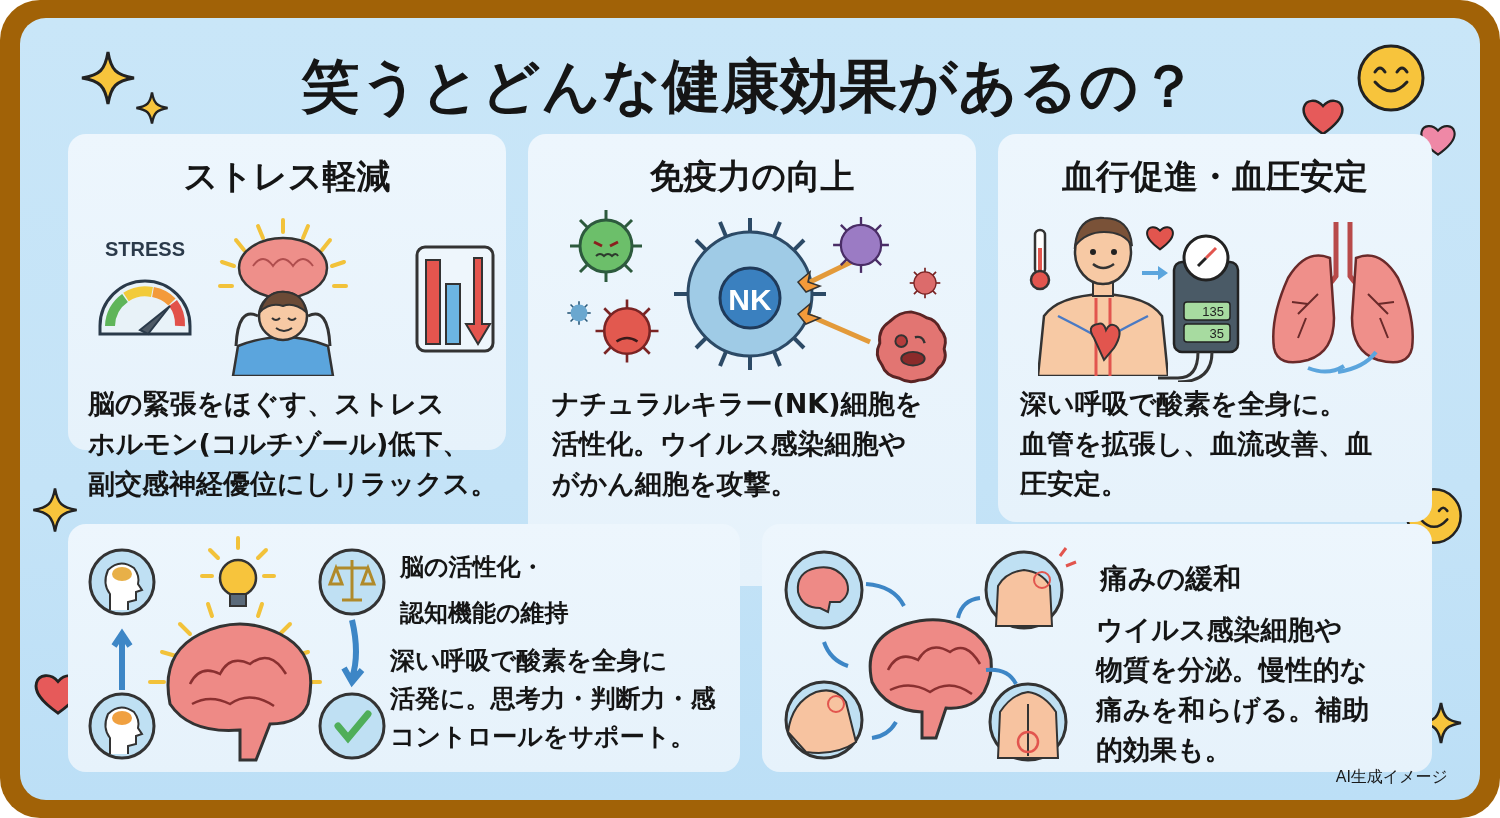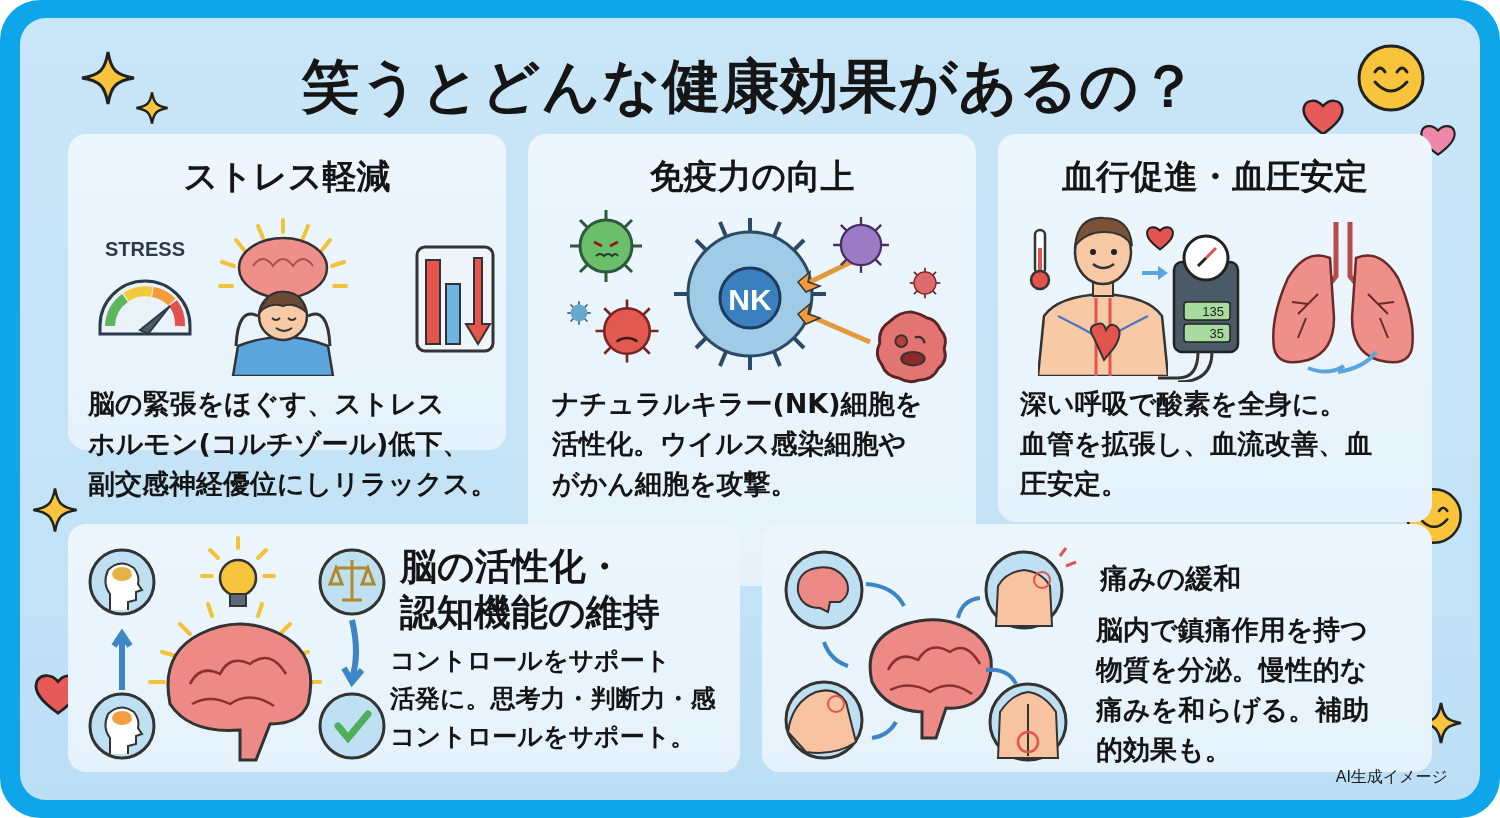--- a/index.html
+++ b/index.html
@@ -1,21 +1,21 @@
 <!DOCTYPE html>
 <html><head>
 <meta charset="utf-8">
 <style>
   * { box-sizing: border-box; margin: 0; padding: 0; }
   html, body { width: 1500px; height: 818px; overflow: hidden; background: #ffffff; }
   body { font-family: "DejaVu Sans", "Liberation Sans", sans-serif; color: #1a1a1a; }
 
   .frame {
     position: absolute; left: 0; top: 0; width: 1500px; height: 818px;
-    background: #0ea5e9; border-radius: 40px;
+    background: #a16207; border-radius: 40px;
   }
   .inner {
     position: absolute; left: 20px; top: 18px; width: 1460px; height: 782px;
     background: linear-gradient(180deg, #c9e6f8 0%, #c4e3f7 60%, #bcdff6 100%);
     border-radius: 26px; overflow: hidden;
   }
   .title {
     position: absolute; left: 0; right: 0; top: 30px; text-align: center;
     font-size: 58px; font-weight: bold; letter-spacing: 1px; color: #151515;
   }
@@ -30,21 +30,21 @@
   .c1 { left: 48px; top: 116px; width: 438px; height: 316px; }
   .c2 { left: 508px; top: 116px; width: 448px; height: 452px; }
   .c3 { left: 978px; top: 116px; width: 434px; height: 388px; }
   .c4 { left: 48px; top: 506px; width: 672px; height: 248px; }
   .c5 { left: 742px; top: 506px; width: 670px; height: 248px; }
 
   .c1 .card-title, .c2 .card-title, .c3 .card-title { top: 20px; left: 0; right: 0; text-align: center; font-size: 34px; }
   .c1 .card-body { left: 20px; top: 250px; }
   .c2 .card-body { left: 24px; top: 250px; }
   .c3 .card-body { left: 22px; top: 250px; }
-  .c4 .card-title { left: 332px; top: 20px; font-size: 37px; line-height: 46px; }
+  .c4 .card-title { left: 332px; top: 20px; font-size: 24px; line-height: 46px; }
   .c4 .card-body { left: 322px; top: 118px; font-size: 25px; line-height: 38px; }
   .c5 .card-title { left: 338px; top: 36px; font-size: 28px; }
   .c5 .card-body { left: 334px; top: 86px; font-size: 27px; line-height: 40px; }
 
   .ill { position: absolute; }
   .deco { position: absolute; }
   .watermark {
     position: absolute; right: 32px; bottom: 12px; font-size: 16px; color: #1a1a1a;
     font-family: "Liberation Sans", sans-serif;
   }
@@ -301,21 +301,21 @@
         <circle cx="272" cy="192" r="32" fill="#bfe0f3" stroke="#333" stroke-width="3"></circle>
         <path d="M258 192 L268 204 L288 180" fill="none" stroke="#4fae5a" stroke-width="7" stroke-linecap="round"></path>
         <path d="M42 156 L42 104 M34 112 L42 100 L50 112" fill="none" stroke="#3d86c6" stroke-width="6"></path>
         <path d="M272 86 Q280 120 272 144 M264 134 L272 148 L282 136" fill="none" stroke="#3d86c6" stroke-width="6"></path>
       </svg>
       <div class="card-title">
         <div>脳の活性化・</div>
         <div>認知機能の維持</div>
       </div>
       <div class="card-body">
-        <div>コントロールをサポート</div>
+        <div>深い呼吸で酸素を全身に</div>
         <div>活発に。思考力・判断力・感</div>
         <div>コントロールをサポート。</div>
       </div>
     </div>
 
     <div class="card c5">
       <svg class="ill" style="left:14px;top:18px" width="310" height="226" viewBox="0 0 310 226">
         <circle cx="48" cy="48" r="38" fill="#bfe0f3" stroke="#333" stroke-width="3"></circle>
         <path d="M22 50 Q20 30 40 26 Q60 22 70 38 Q76 52 64 60 L54 60 L52 70 L44 66 Q26 66 22 50Z" fill="#ee8a86" stroke="#333" stroke-width="2"></path>
         <circle cx="248" cy="48" r="38" fill="#bfe0f3" stroke="#333" stroke-width="3"></circle>
@@ -334,21 +334,21 @@
         <g fill="none" stroke="#3d86c6" stroke-width="4">
           <path d="M90 42 Q118 44 128 64"></path>
             <path d="M48 100 Q54 118 72 124"></path>
           <path d="M182 76 Q186 58 204 56"></path>
             <path d="M210 128 Q232 126 240 142"></path>
             <path d="M120 180 Q112 194 96 196"></path>
         </g>
       </svg>
       <div class="card-title">痛みの緩和</div>
       <div class="card-body">
-        <div>脳内で鎮痛作用を持つ</div>
+        <div>ウイルス感染細胞や</div>
         <div>物質を分泌。慢性的な</div>
         <div>痛みを和らげる。補助</div>
         <div>的効果も。</div>
       </div>
     </div>
 
     <div class="watermark">AI生成イメージ</div>
   </div>
 </div>
 

